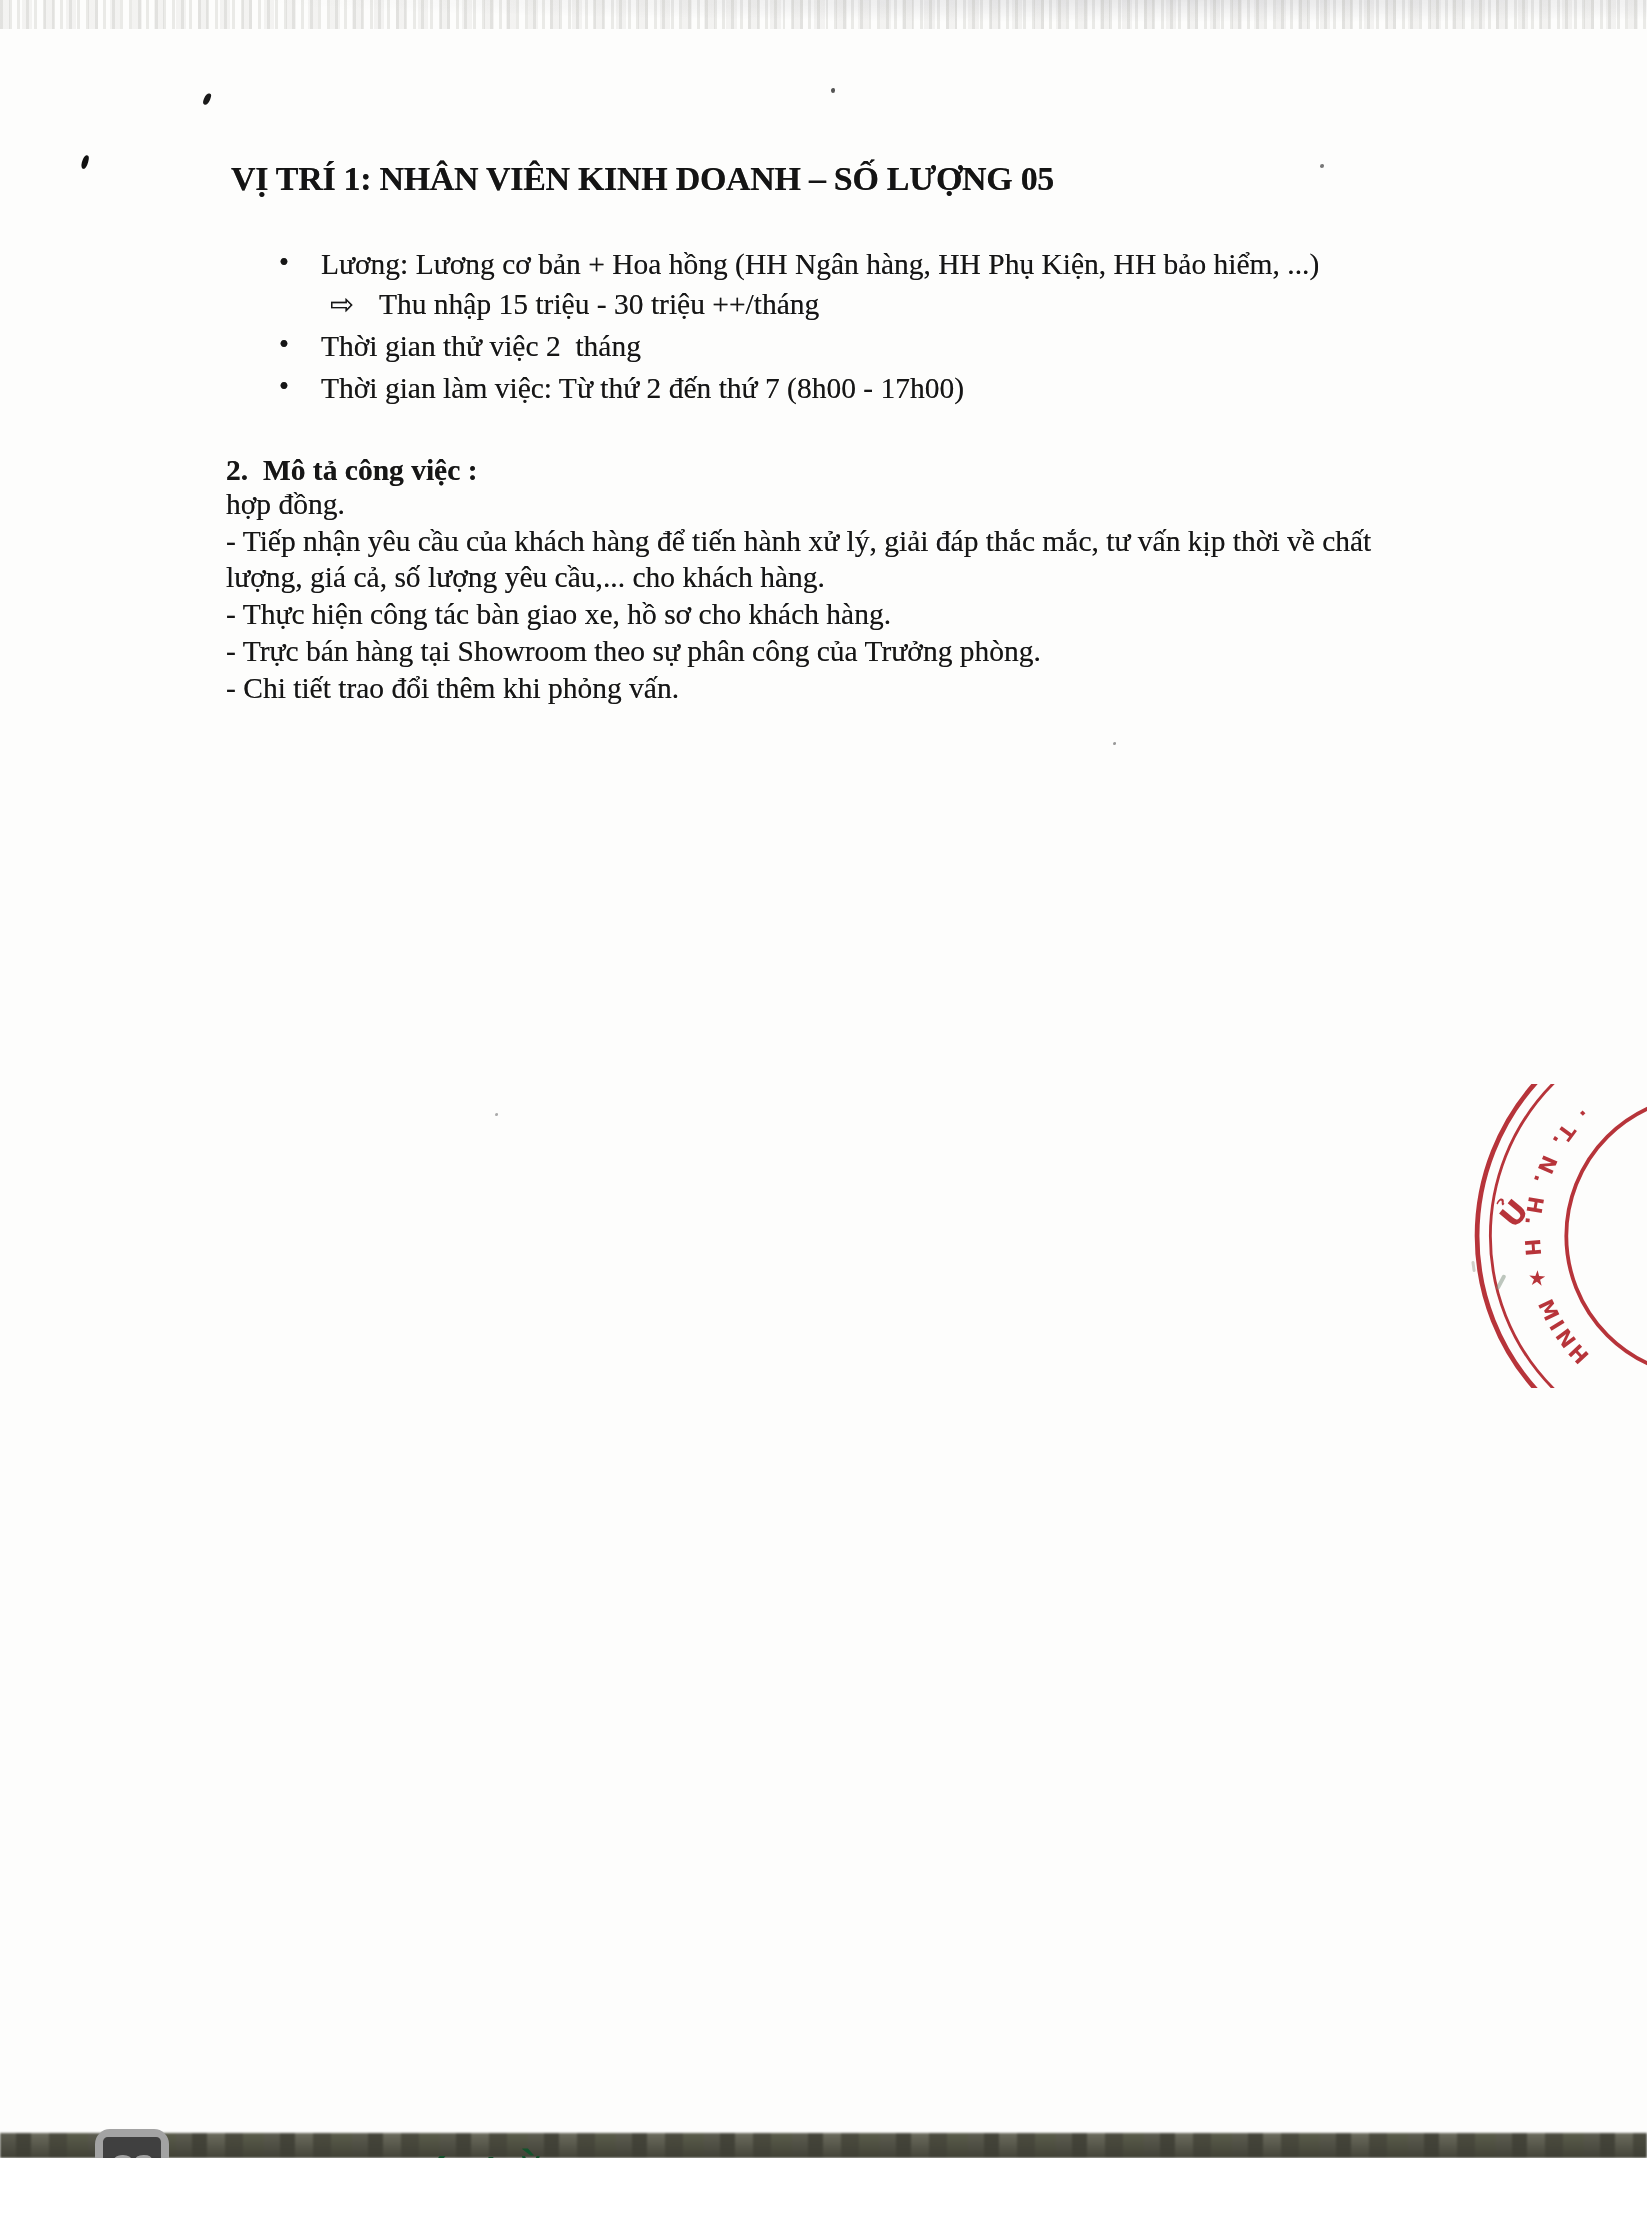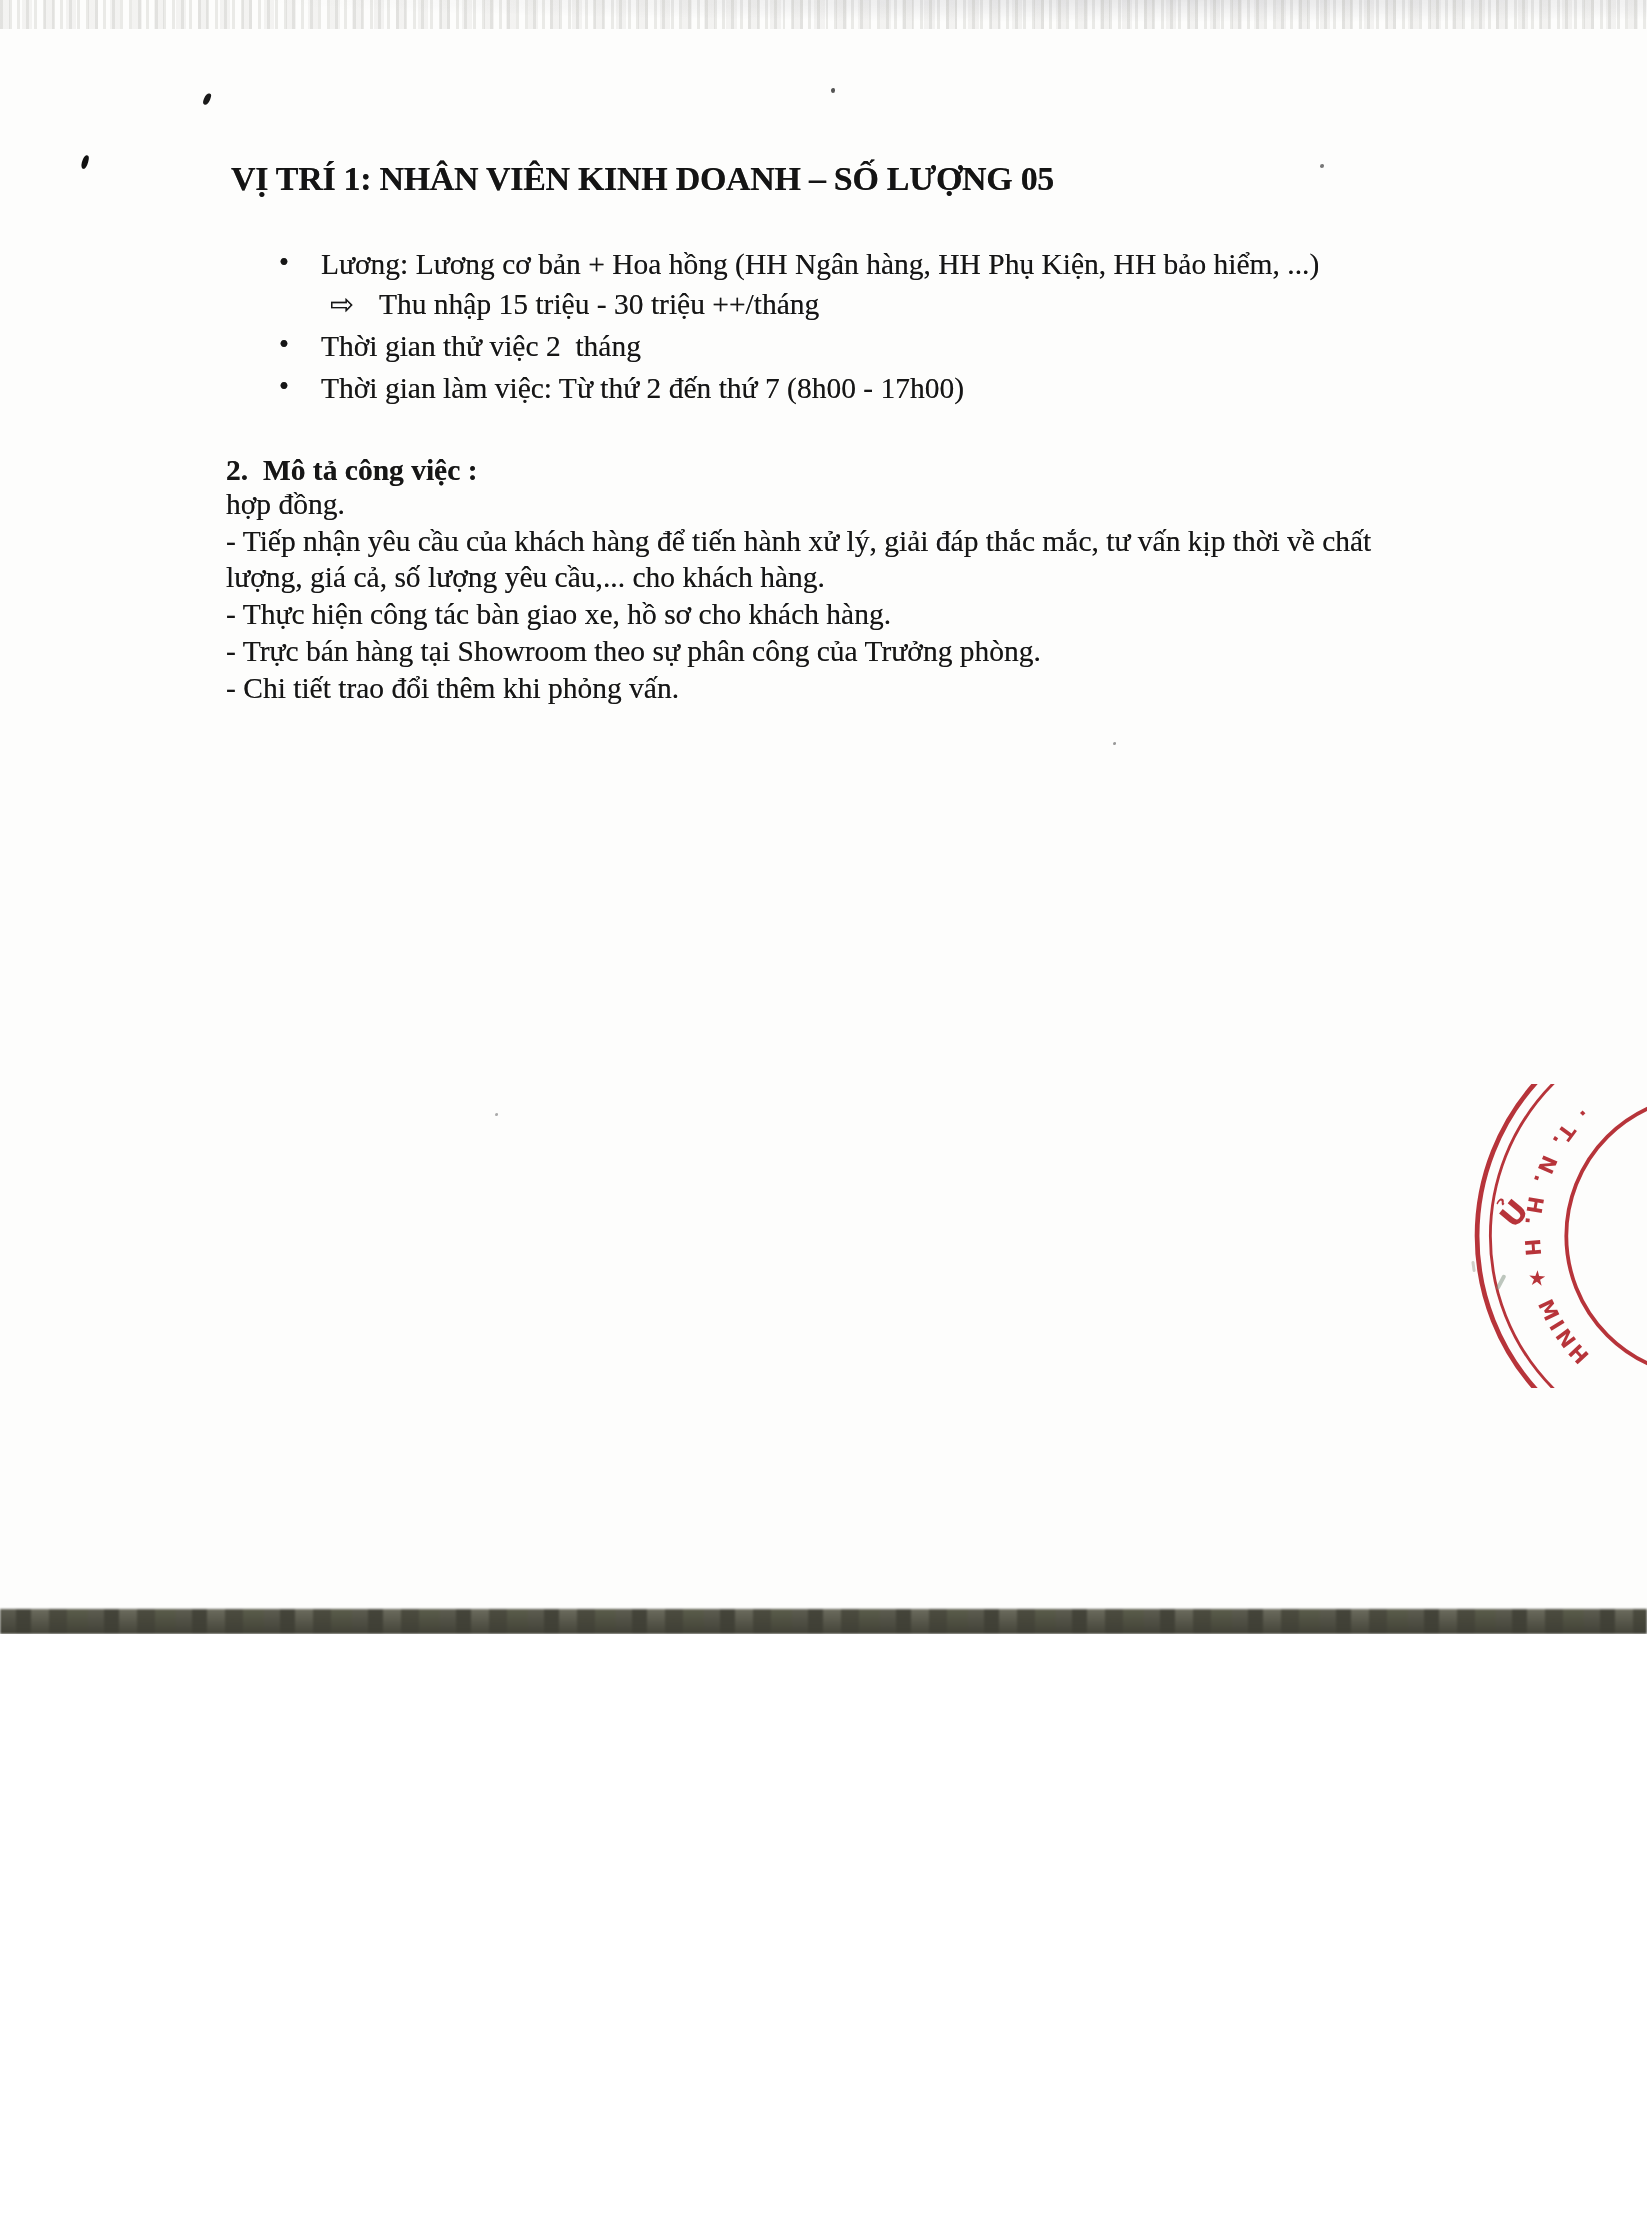--- a/index.html
+++ b/index.html
@@ -1,18 +1,18 @@
 <!DOCTYPE html>
 <html style="font-size:15px"><head>
 <meta charset="utf-8">
 <style>
   html,body{margin:0;padding:0;background:#ffffff;}
   .page{
     position:relative;
-    width:1647px;height:1634px;
+    width:1647px;height:2158px;
     background:#fdfdfc;
     overflow:hidden;
     font-family:"Liberation Serif","DejaVu Serif",serif;
     color:#141414;
   }
   
   .top-noise{
     position:absolute;top:0;left:0;right:0;height:28.5px;
     background:
       radial-gradient(ellipse at 72% 0, rgba(150,150,160,.20), transparent 55%),

